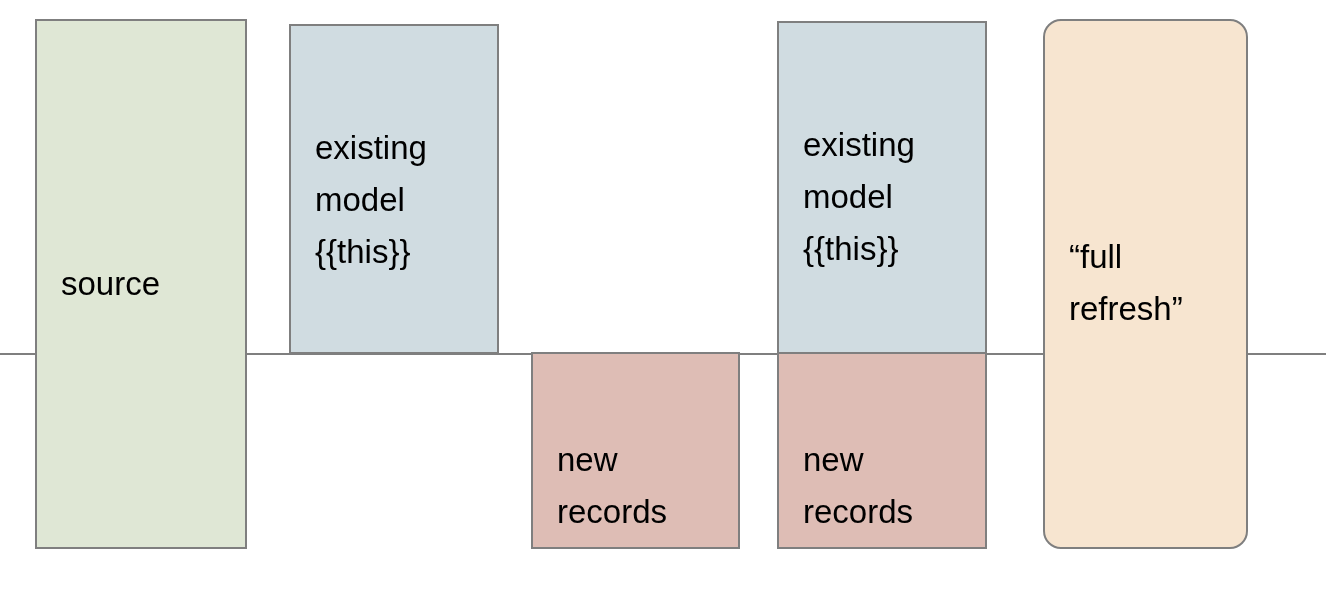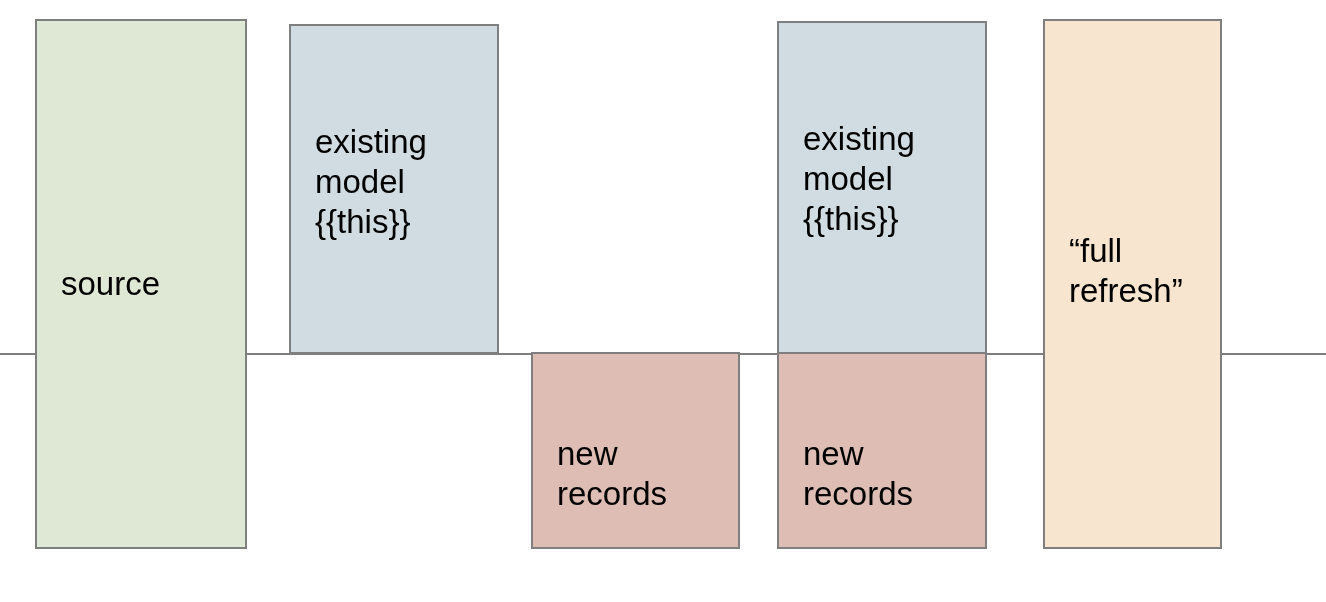--- a/index.html
+++ b/index.html
@@ -30,21 +30,21 @@
     box-sizing: border-box;
     border: 2px solid #7f7f7f;
     z-index: 2;
     display: block;
   }
   .box-label {
     position: absolute;
     left: 24px;
     right: 10px;
     font-size: 33px;
-    line-height: 40px;
+    line-height: 52px;
     color: #000000;
     letter-spacing: 0px;
     white-space: pre-line;
     text-align: left;
   }
   
   .label-mid   { top: 50%; transform: translateY(-50%); }
   .label-upper { top: 96px; }
   .label-lower { top: 56px; margin-top: 24px; }
   .label-fullref { top: 210px; }
@@ -75,18 +75,18 @@
     <div class="box-label label-upper">existing
 model
 {{this}}</div>
   </div>
 
   <div class="box" style="left:777px; top:352px; width:210px; height:197px; background:#debdb5;">
     <div class="box-label label-lower">new
 records</div>
   </div>
 
-  <div class="box" style="left:1043px; top:19px; width:179px; height:530px; background:#f7e5d0;">
+  <div class="box" style="left:1043px; top:19px; width:205px; height:530px; background:#f7e5d0;border-radius:18px;">
     <div class="box-label label-fullref">“full
 refresh”</div>
   </div>
 
 </div>
 
 </body></html>

